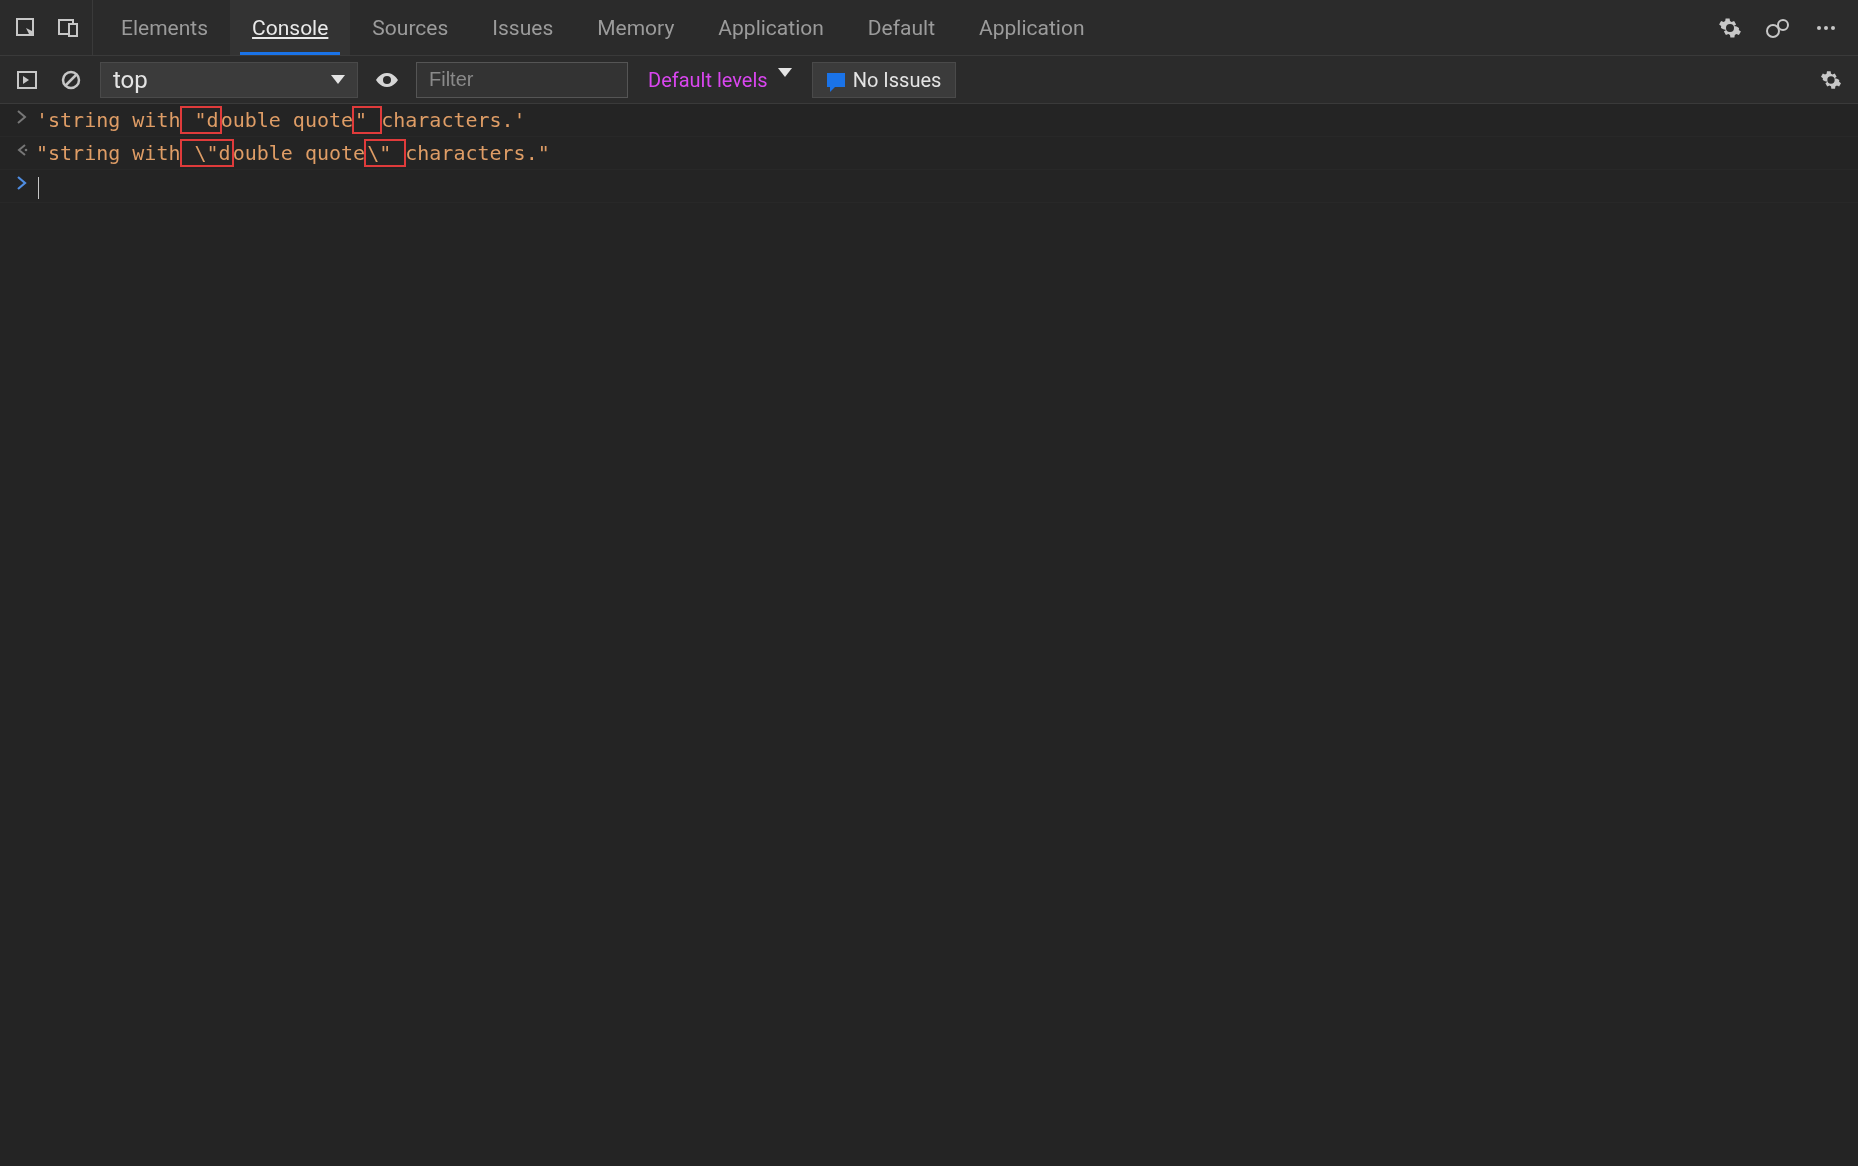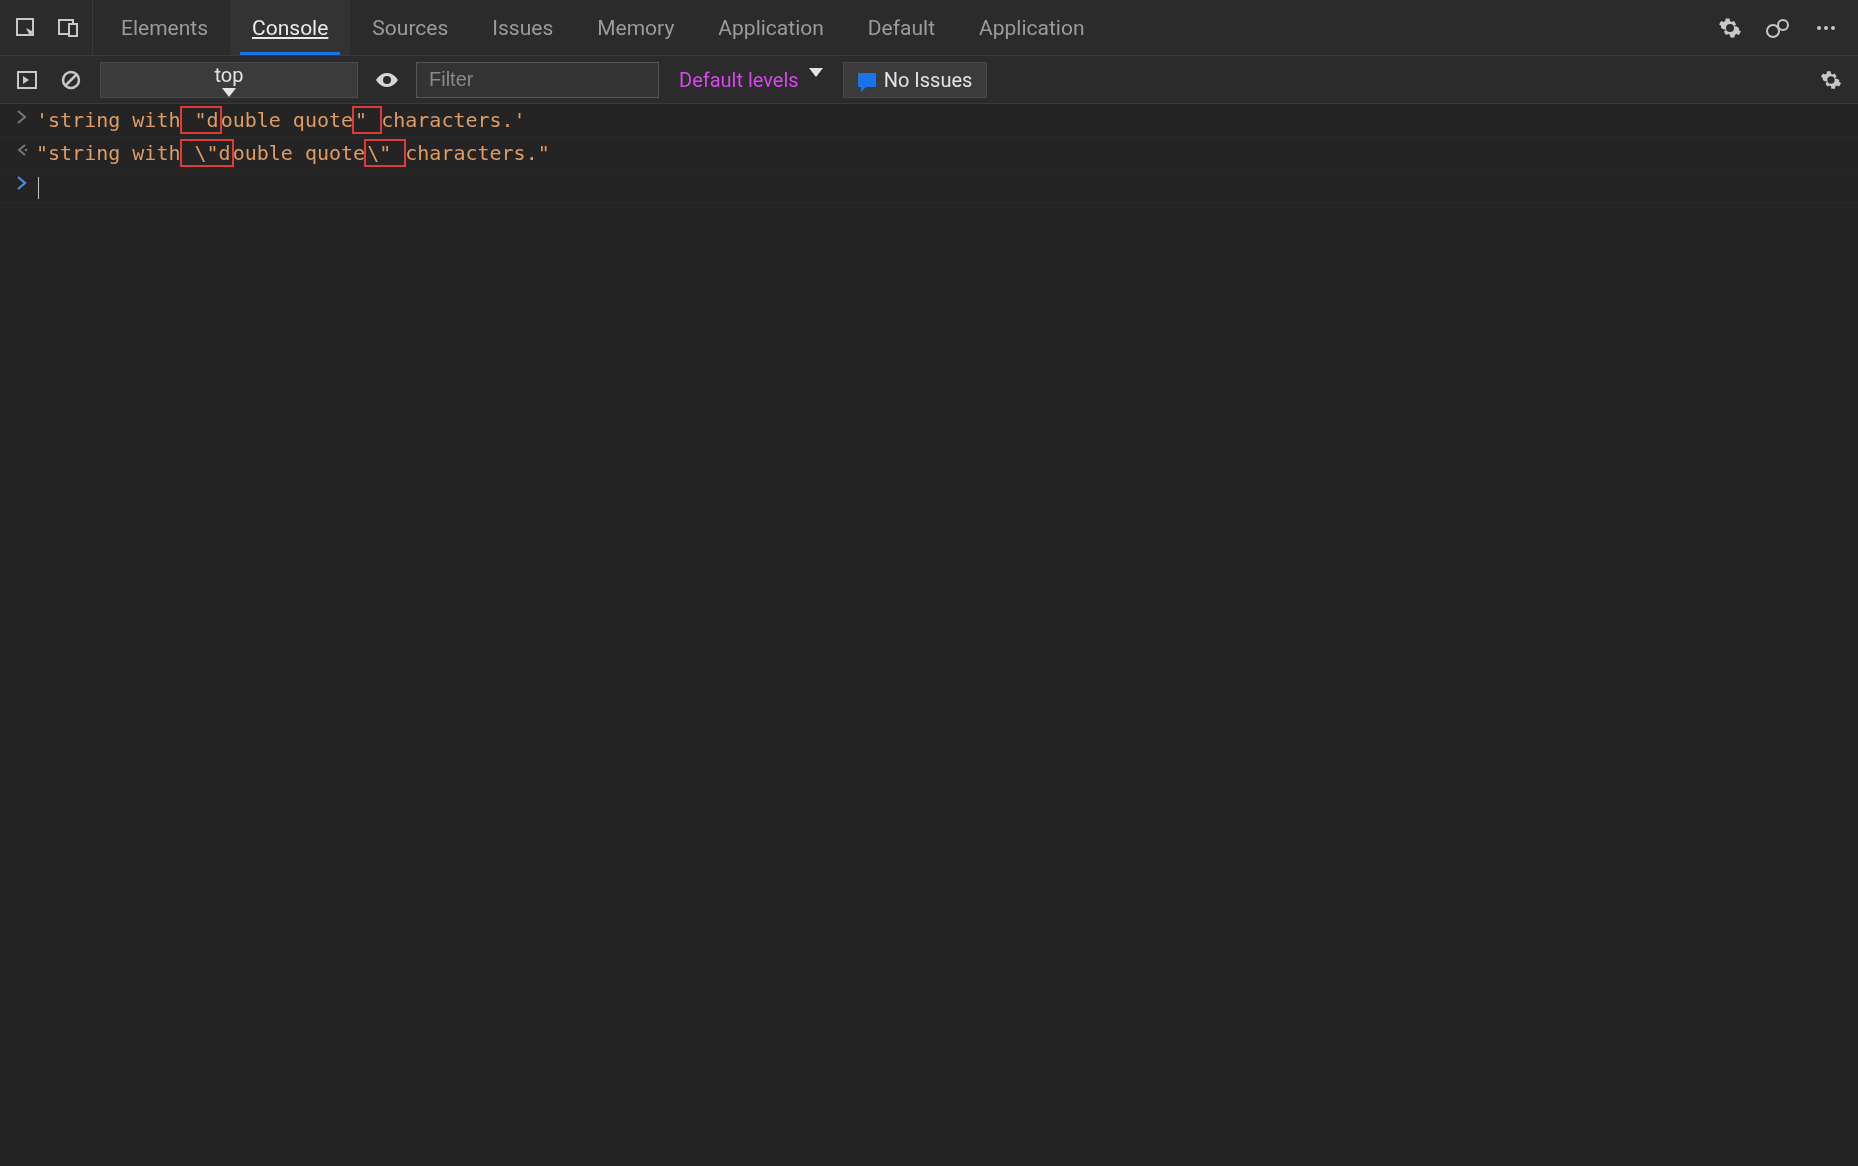--- a/index.html
+++ b/index.html
@@ -90,37 +90,36 @@
   }
   .context-select {
     display: flex;
     align-items: center;
     justify-content: space-between;
     background: #3b3b3b;
     border: 1px solid #4a4a4a;
     height: 36px;
     min-width: 258px;
     padding: 0 12px;
-    font-size: 20px;
+    font-size: 24px;
     color: #e4e4e4;
     cursor: pointer;
-    flex-direction: column;
   }
   .context-select .tri {
     width: 0; height: 0;
     border-left: 7px solid transparent;
     border-right: 7px solid transparent;
     border-top: 9px solid #e4e4e4;
   }
   .eye-btn { color: #d6d6d6; }
   .filter-input {
     background: #333;
     border: 1px solid #555;
     height: 36px;
-    width: 243px;
+    width: 212px;
     padding: 0 12px;
     font-size: 20px;
     color: #e4e4e4;
     outline: none;
   }
   .filter-input::placeholder { color: #8a8a8a; }
   .levels {
     display: flex;
     gap: 10px;
     font-size: 20px;

